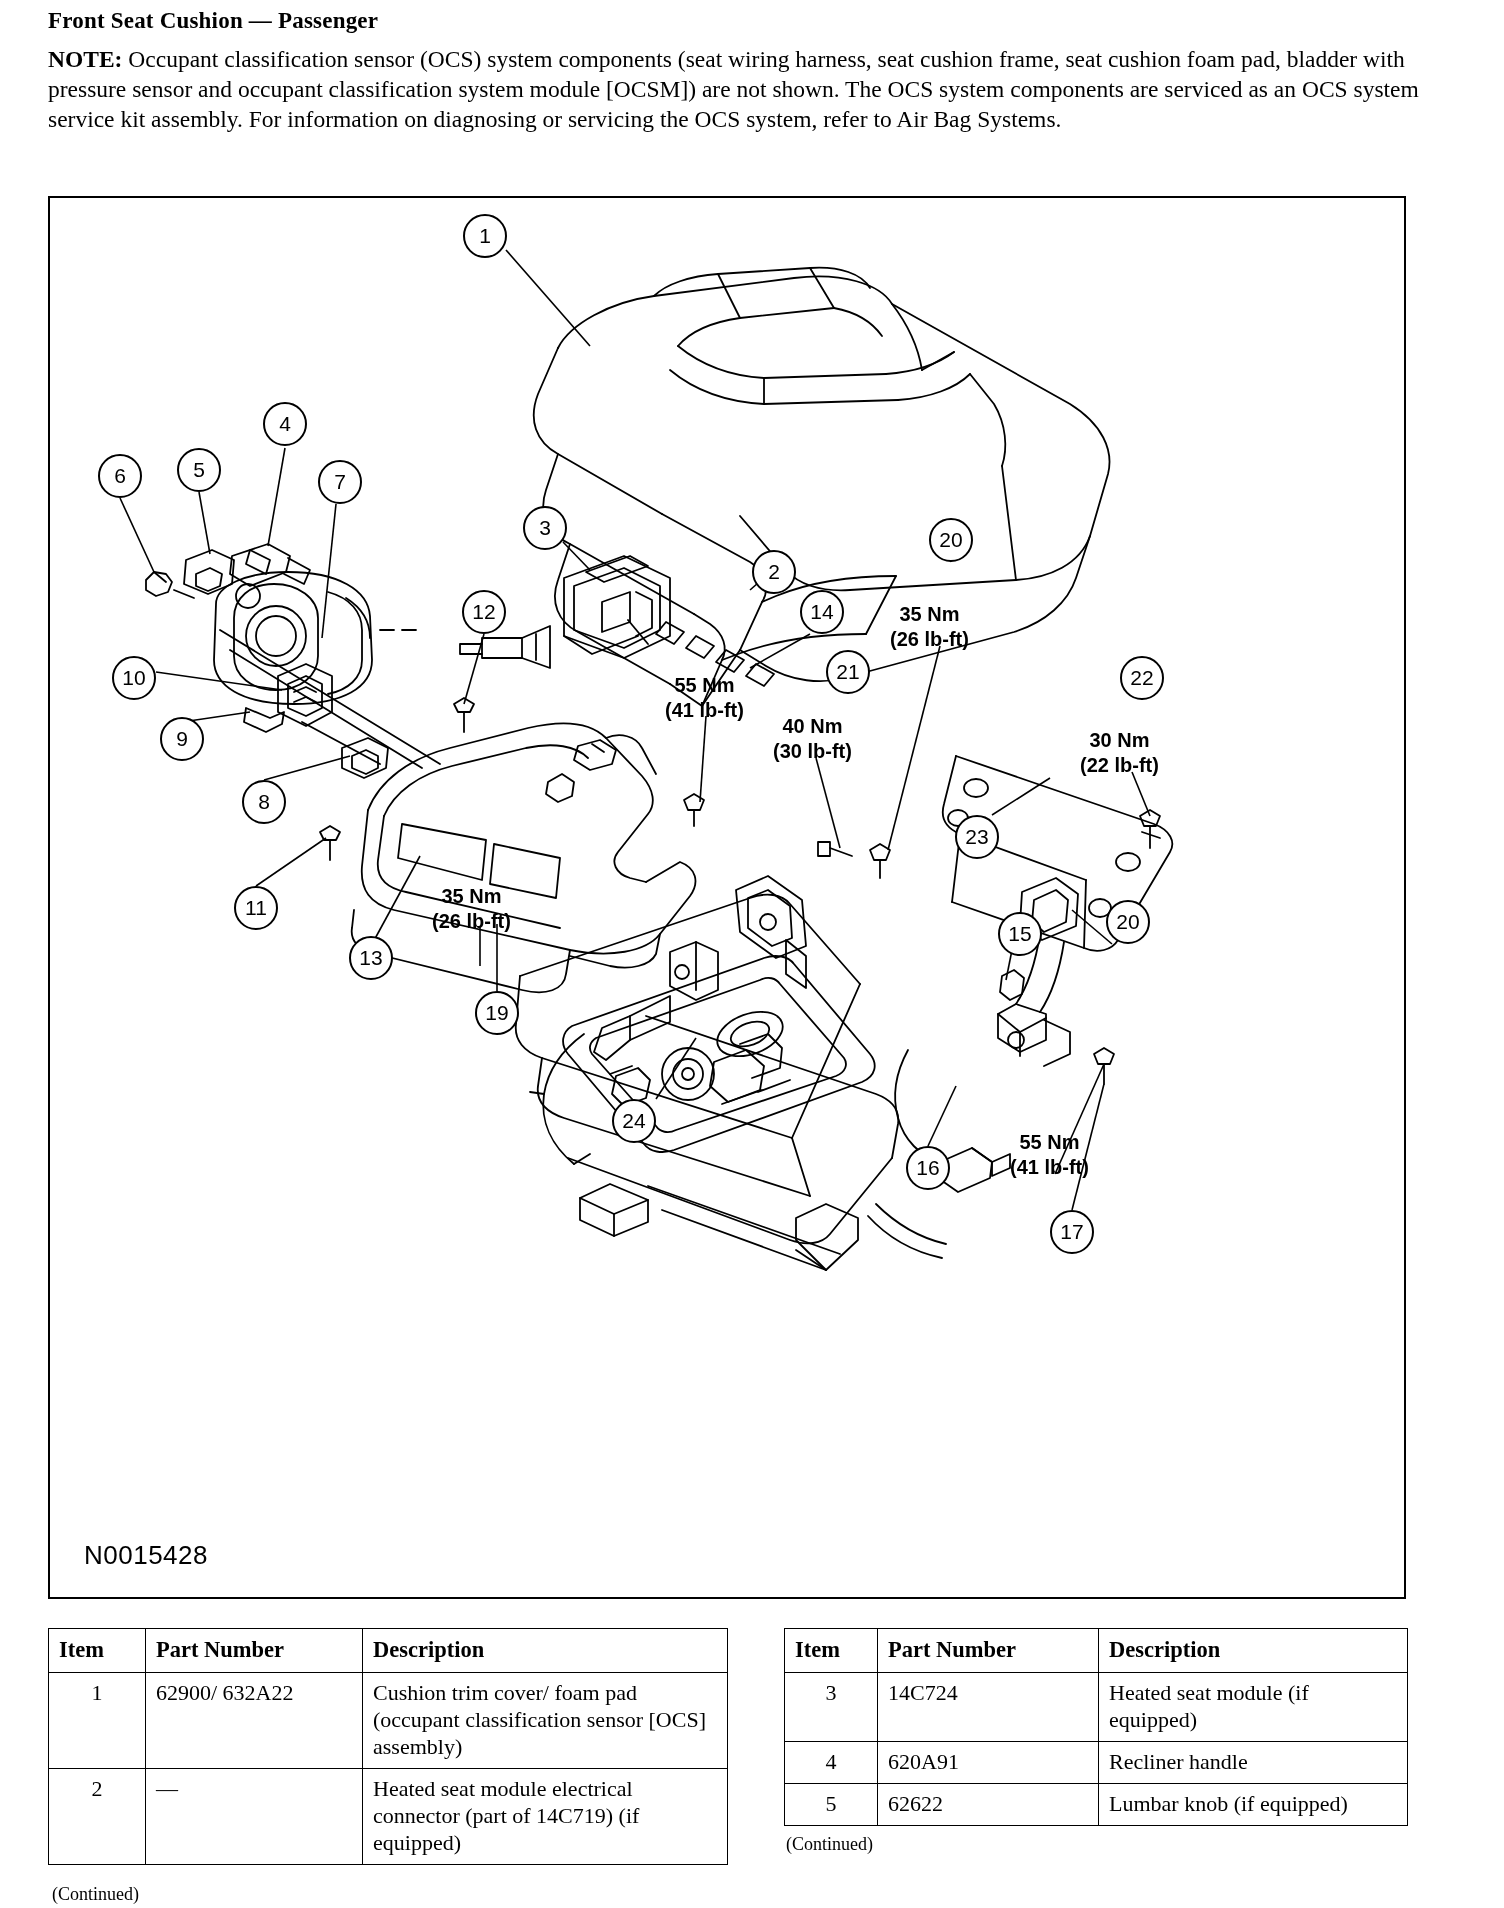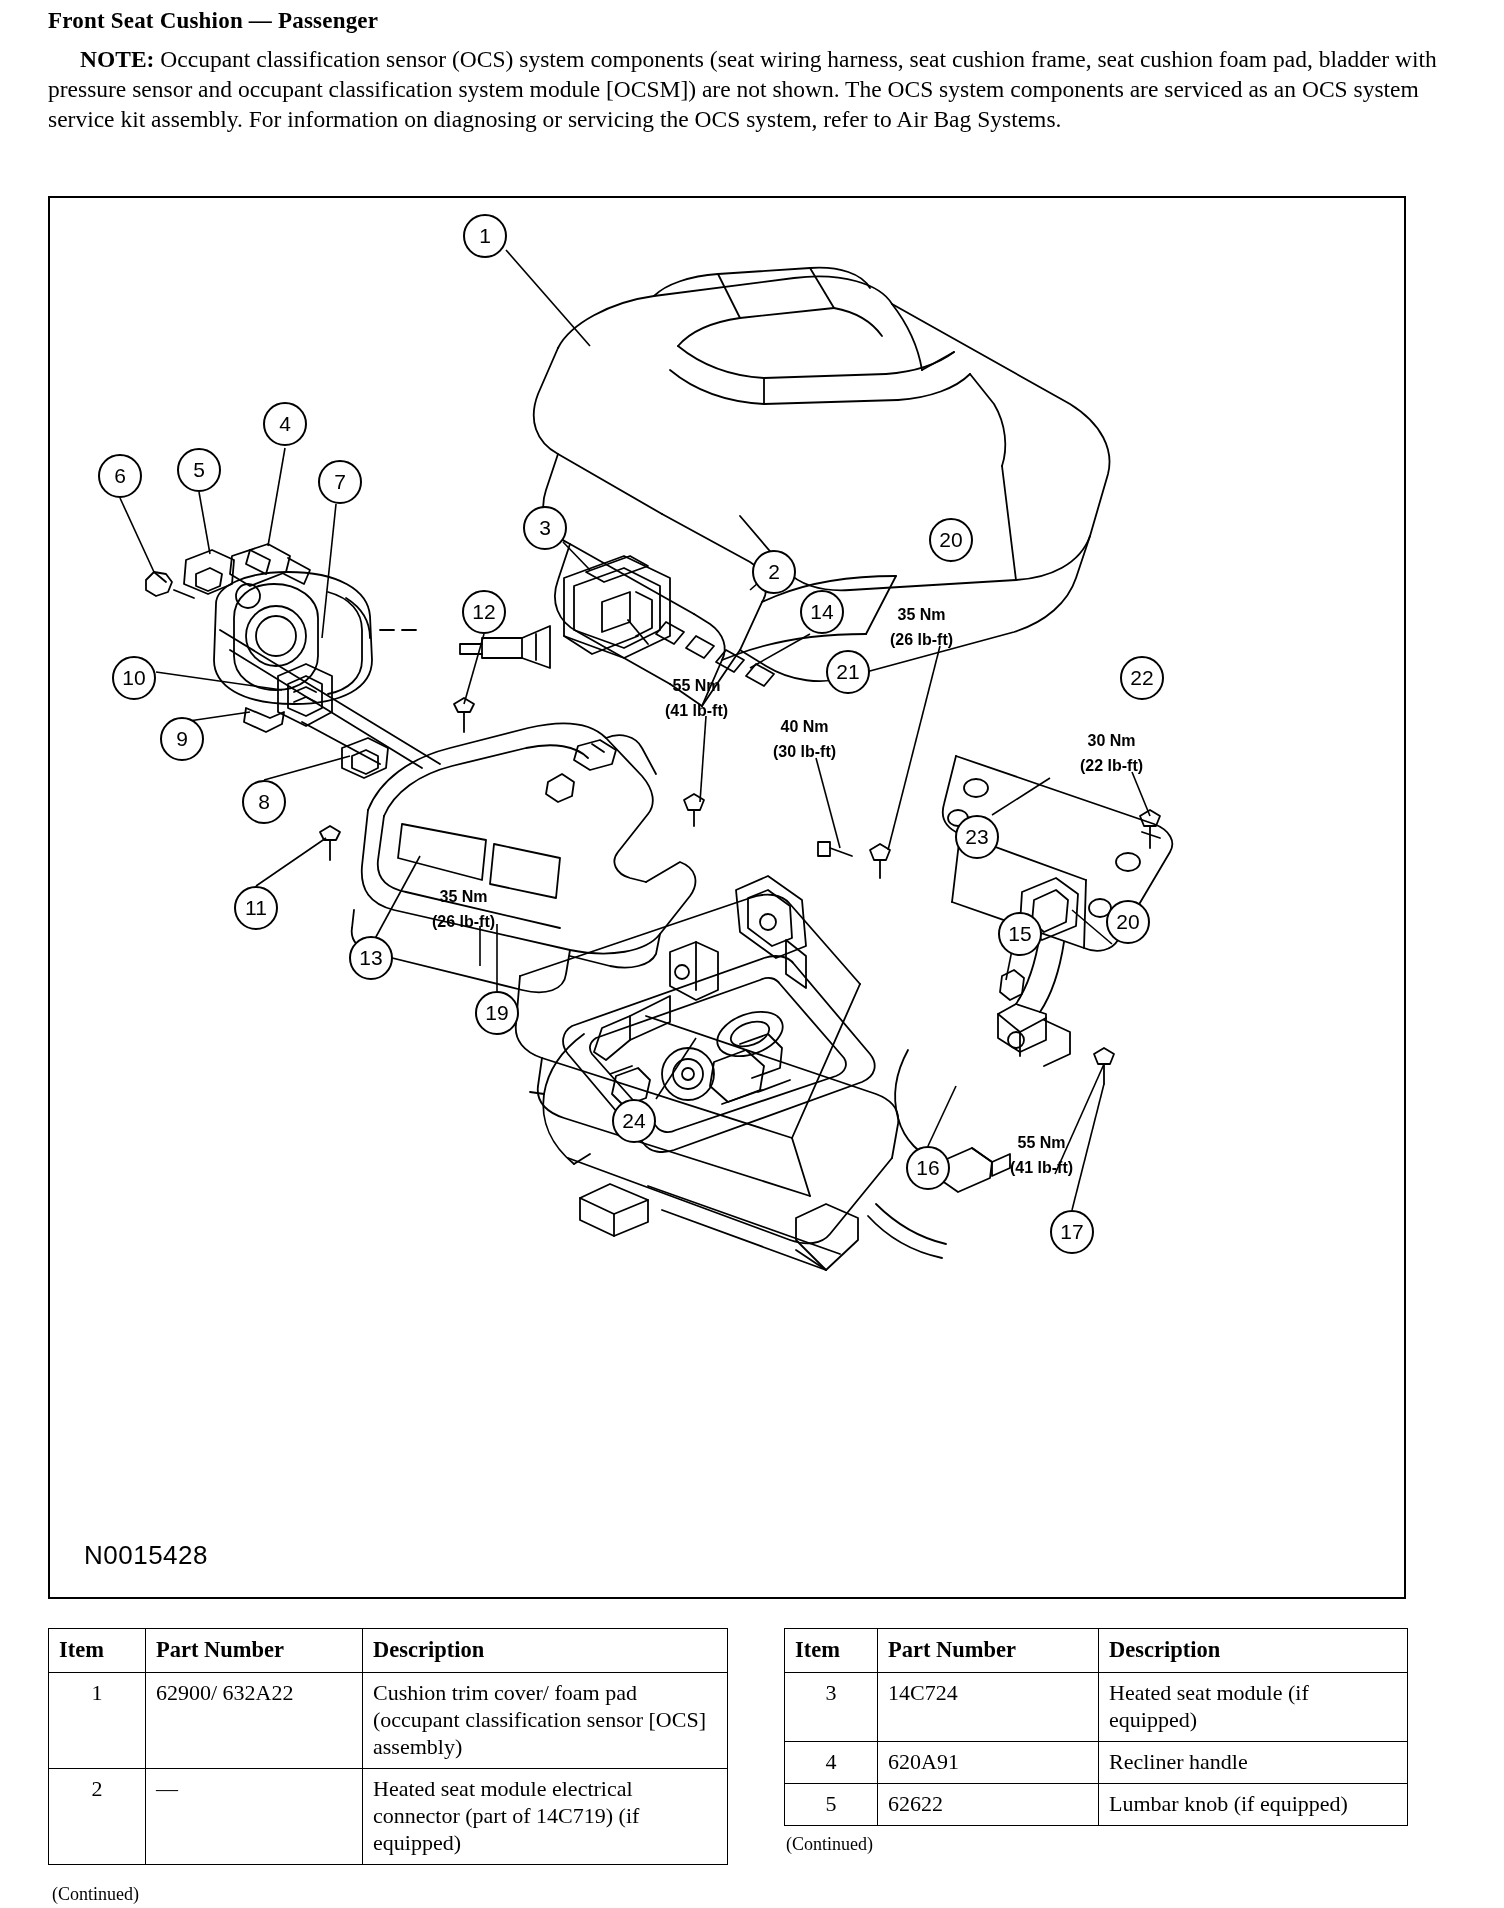--- a/index.html
+++ b/index.html
@@ -33,21 +33,21 @@
   }
   .note {
     position: absolute;
     left: 48px;
     top: 44px;
     width: 1400px;
     font-size: 23.5px;
     line-height: 30px;
     text-align: left;
   }
-  .note b { font-weight: bold; margin-left: 32px; }
+  .note b { font-weight: bold; }
 
   .figure-box {
     position: absolute;
     left: 48px;
     top: 196px;
     width: 1358px;
     height: 1403px;
     border: 2px solid #000;
     box-sizing: border-box;
     overflow: hidden;
@@ -75,21 +75,21 @@
     display: flex;
     align-items: center;
     justify-content: center;
     box-sizing: border-box;
     z-index: 5;
   }
   
   .torque {
     position: absolute;
     font-family: "Liberation Sans", sans-serif;
-    font-size: 16px;
+    font-size: 20px;
     font-weight: bold;
     line-height: 25px;
     text-align: center;
     white-space: nowrap;
     z-index: 4;
   }
 
   svg.art {
     position: absolute;
     left: 0;

